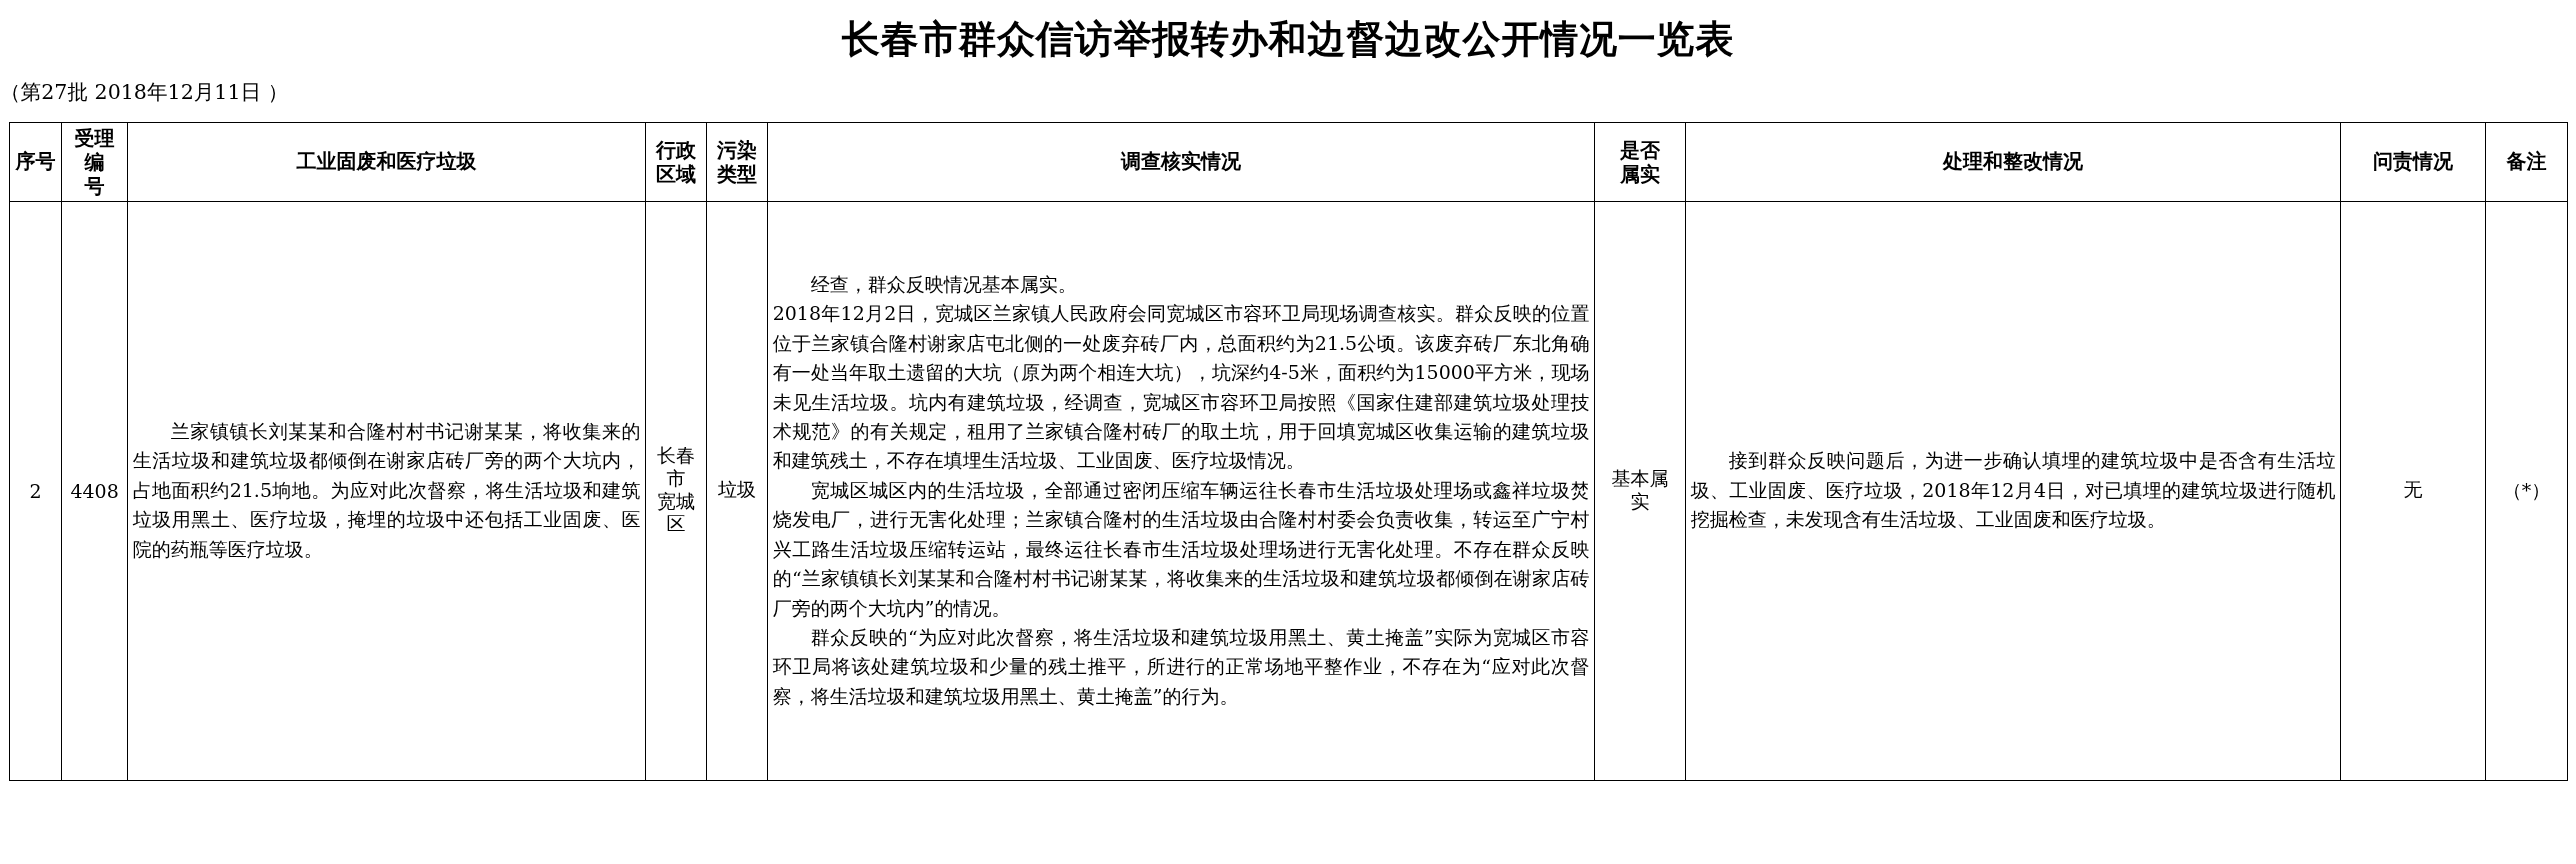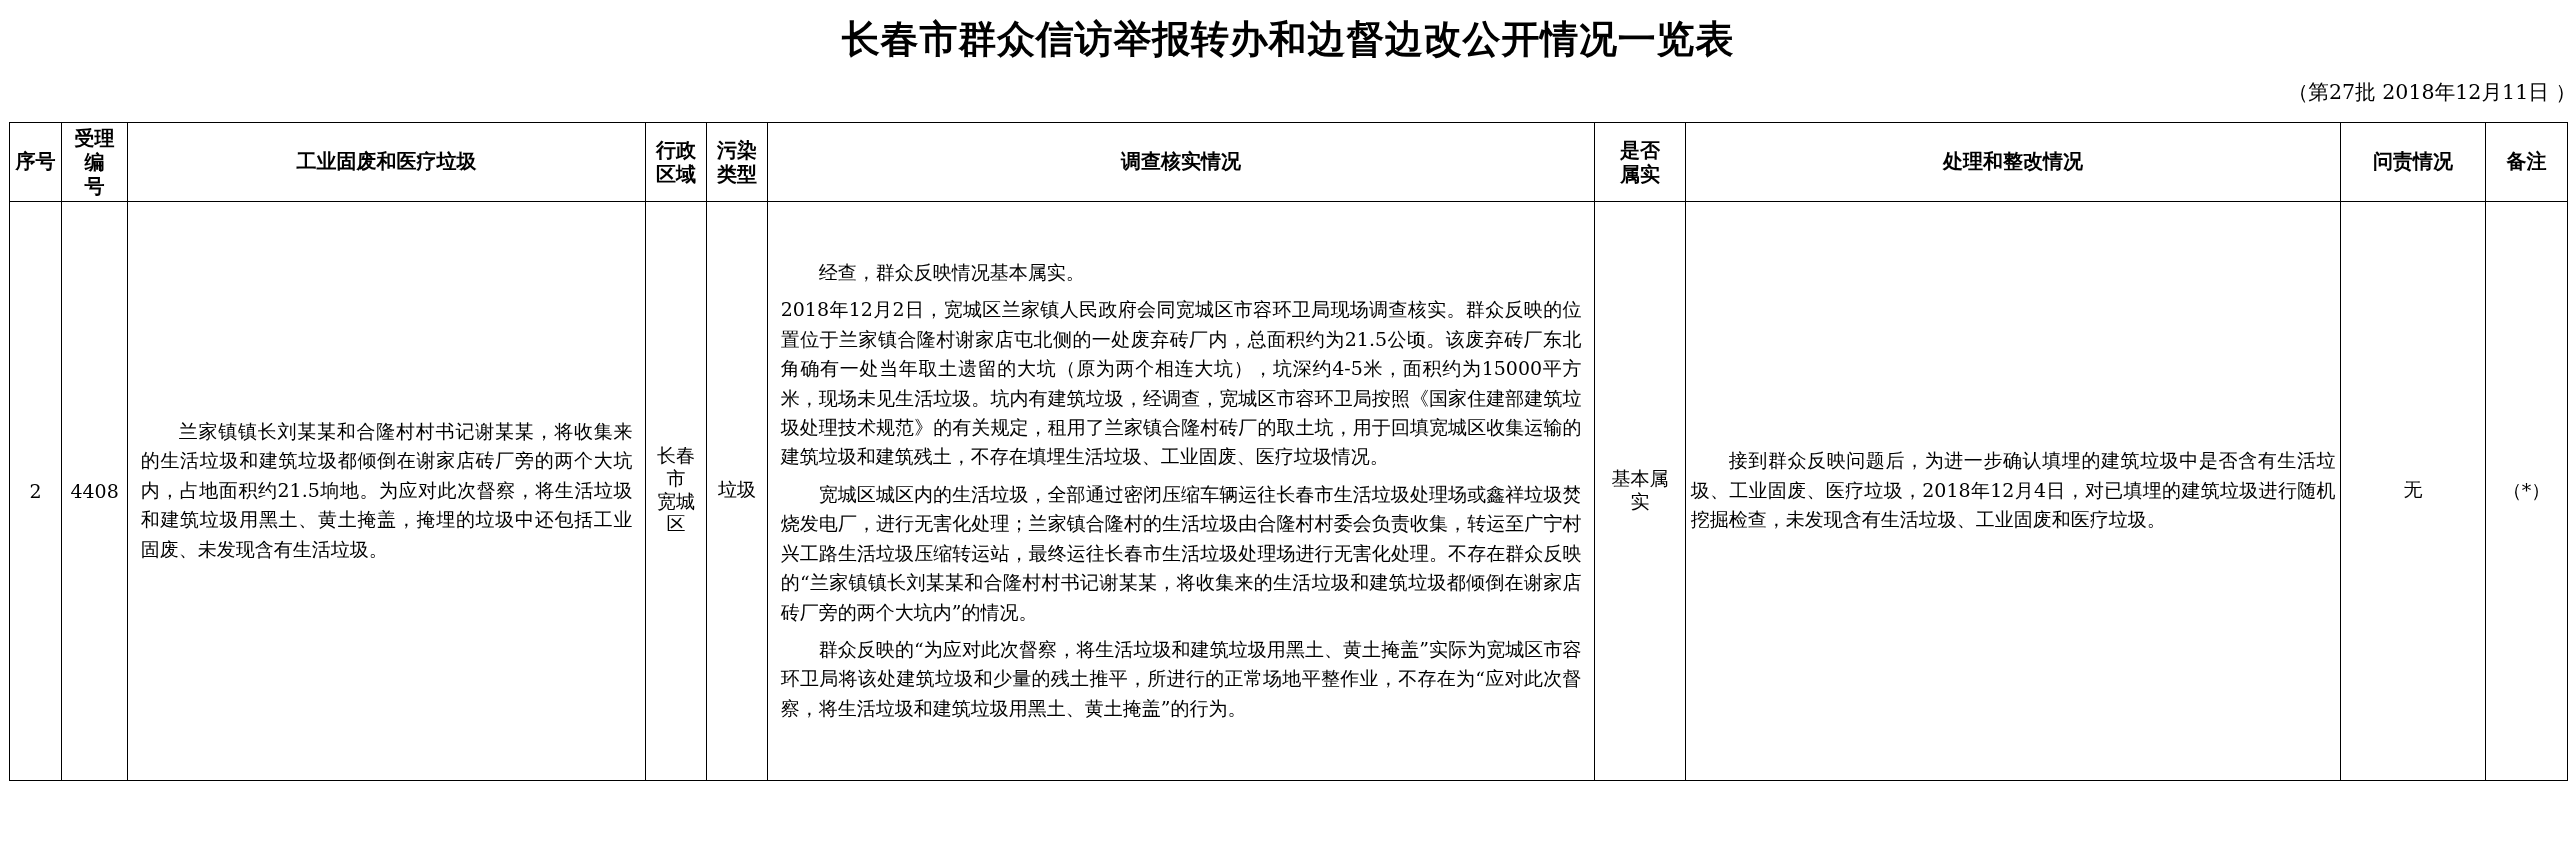--- a/index.html
+++ b/index.html
@@ -20,21 +20,21 @@
   .doc-title {
     text-align: center;
     font-size: 38px;
     font-weight: bold;
     letter-spacing: 0.8px;
     margin-top: 13.7px;
     margin-bottom: 6px;
     font-family: "DejaVu Sans", "Liberation Sans", sans-serif;
   }
   .doc-subtitle {
-    text-align: right;
+    text-align: left;
     font-size: 20.6px;
     margin-top: 13.7px;
     margin-bottom: 15.2px;
     font-family: "DejaVu Serif", "Liberation Serif", serif;
   }
   table.main {
     border-collapse: collapse;
     width: 2558px;
     margin: 0 9.1px;
     table-layout: fixed;
@@ -76,21 +76,21 @@
     line-height: 1.3;
   }
   td.cell-text {
     font-size: 19px;
     line-height: 1.55;
     text-align: justify;
     vertical-align: middle;
     font-family: "DejaVu Serif", "Liberation Serif", serif;
   }
   td.cell-text p {
-    margin: 8px;
+    margin: 0;
     text-indent: 2em;
   }
   td.cell-text p.noindent {
     text-indent: 0;
   }
   td.cell-handle {
     font-size: 19px;
     line-height: 1.55;
     text-align: justify;
     vertical-align: middle;
@@ -155,21 +155,21 @@
         <th>处理和整改情况</th>
         <th>问责情况</th>
         <th>备注</th>
       </tr>
     </thead>
     <tbody>
       <tr class="body-row">
         <td class="cell-center">2</td>
         <td class="cell-center">4408</td>
         <td class="cell-text">
-          <p>兰家镇镇长刘某某和合隆村村书记谢某某，将收集来的生活垃圾和建筑垃圾都倾倒在谢家店砖厂旁的两个大坑内，占地面积约21.5垧地。为应对此次督察，将生活垃圾和建筑垃圾用黑土、黄土掩盖，掩埋的垃圾中还包括工业固废、未发现含有生活垃圾。</p>
+          <p>兰家镇镇长刘某某和合隆村村书记谢某某，将收集来的生活垃圾和建筑垃圾都倾倒在谢家店砖厂旁的两个大坑内，占地面积约21.5垧地。为应对此次督察，将生活垃圾和建筑垃圾用黑土、医疗垃圾，掩埋的垃圾中还包括工业固废、医院的药瓶等医疗垃圾。</p>
         </td>
         <td class="cell-center-sans">
           <span class="th-stack">长春市</span>
           <span class="th-stack">宽城区</span>
         </td>
         <td class="cell-center-sans">垃圾</td>
         <td class="cell-text">
           <p>经查，群众反映情况基本属实。</p>
           <p class="noindent">2018年12月2日，宽城区兰家镇人民政府会同宽城区市容环卫局现场调查核实。群众反映的位置位于兰家镇合隆村谢家店屯北侧的一处废弃砖厂内，总面积约为21.5公顷。该废弃砖厂东北角确有一处当年取土遗留的大坑（原为两个相连大坑），坑深约4-5米，面积约为15000平方米，现场未见生活垃圾。坑内有建筑垃圾，经调查，宽城区市容环卫局按照《国家住建部建筑垃圾处理技术规范》的有关规定，租用了兰家镇合隆村砖厂的取土坑，用于回填宽城区收集运输的建筑垃圾和建筑残土，不存在填埋生活垃圾、工业固废、医疗垃圾情况。</p>
           <p>宽城区城区内的生活垃圾，全部通过密闭压缩车辆运往长春市生活垃圾处理场或鑫祥垃圾焚烧发电厂，进行无害化处理；兰家镇合隆村的生活垃圾由合隆村村委会负责收集，转运至广宁村兴工路生活垃圾压缩转运站，最终运往长春市生活垃圾处理场进行无害化处理。不存在群众反映的“兰家镇镇长刘某某和合隆村村书记谢某某，将收集来的生活垃圾和建筑垃圾都倾倒在谢家店砖厂旁的两个大坑内”的情况。</p>

